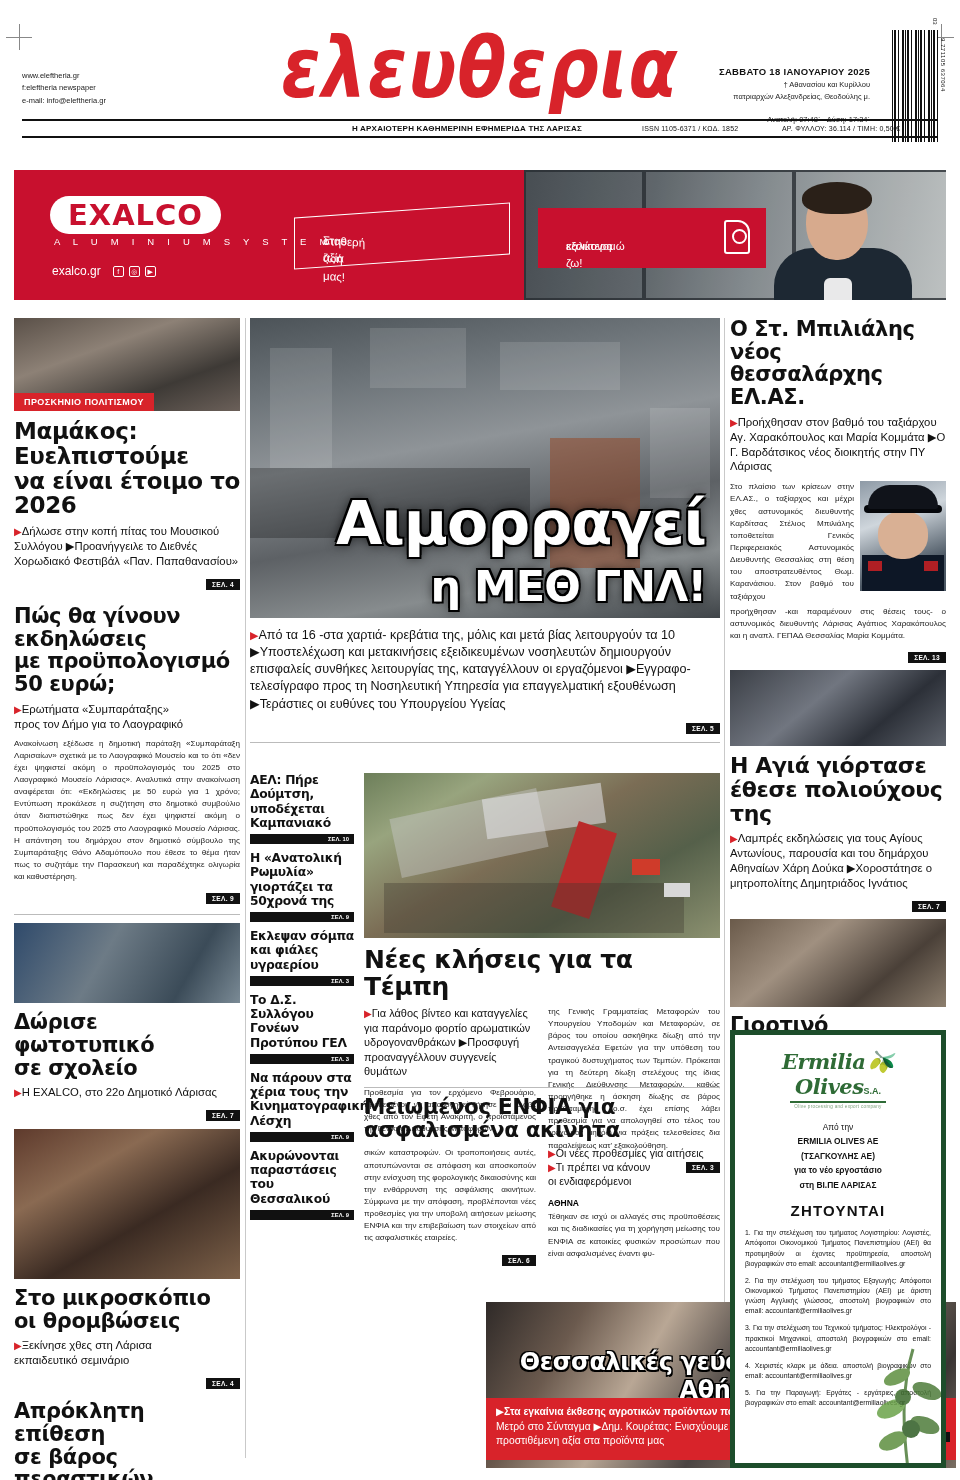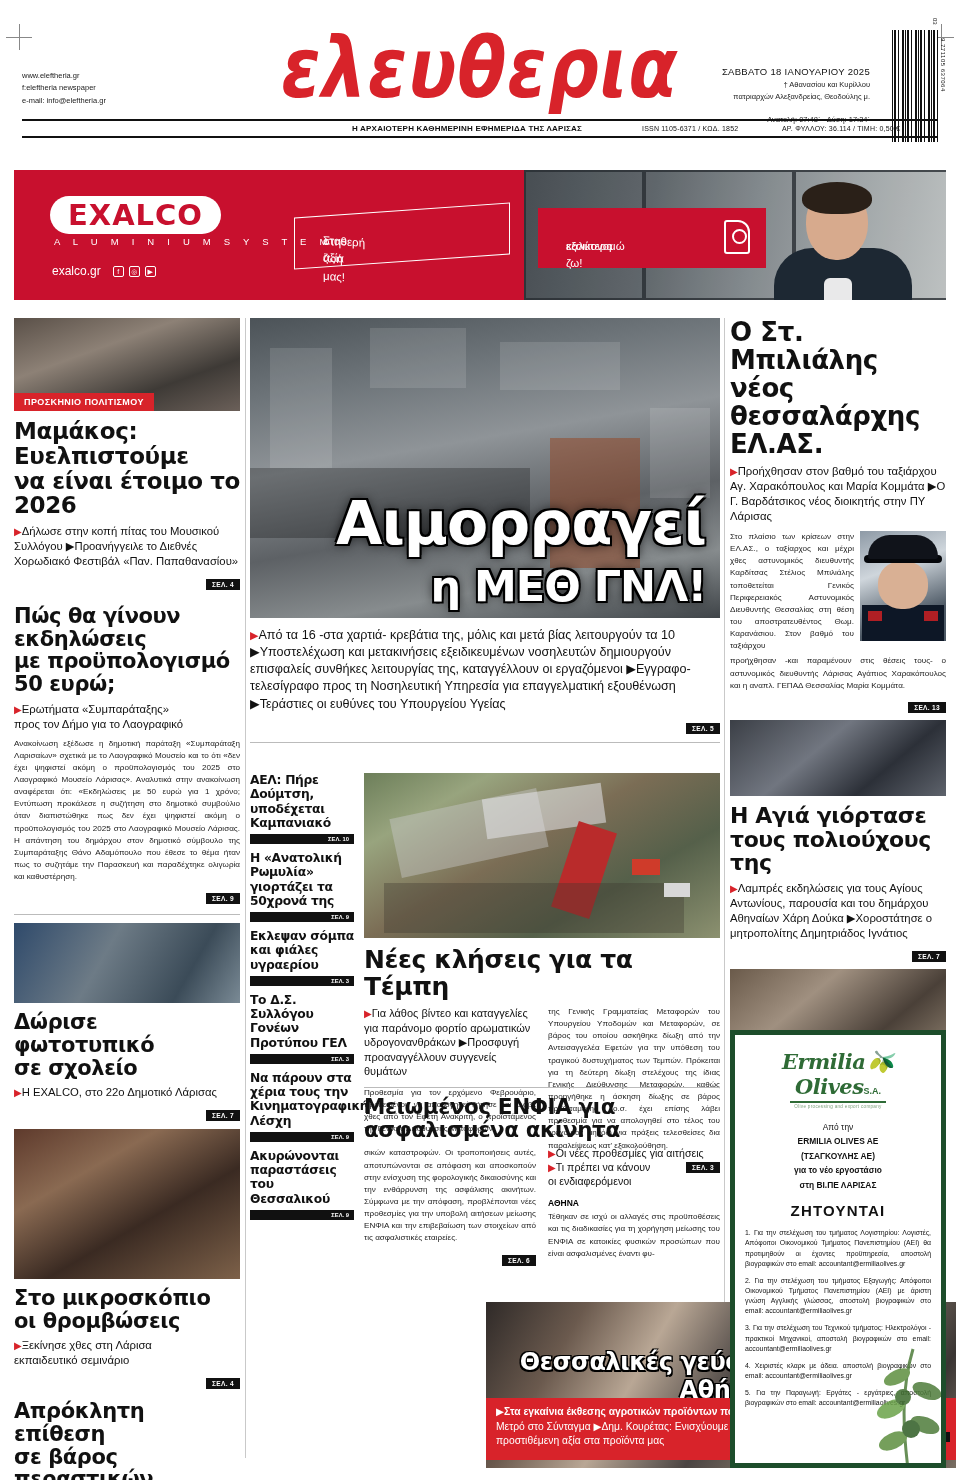--- a/index.html
+++ b/index.html
@@ -37,21 +37,21 @@
     font-size:69px; letter-spacing:1px;
     color:#D8232A; line-height:1;
     display:inline-block;
     transform: scaleY(1.22) scaleX(1.03);
     transform-origin:center top;
   }
   .mh-right {
     position:absolute; right:90px; top:66px;
     text-align:right; width:200px;
   }
-  .mh-date { font-size:9.5px; font-weight:normal; letter-spacing:.3px; color:#111; }
+  .mh-date { font-size:9.5px; font-weight:bold; letter-spacing:.3px; color:#111; }
   .mh-saint { font-size:7.5px; color:#222; margin-top:3px; line-height:1.45; }
   .mh-sun { font-size:7.5px; color:#222; margin-top:12px; }
 
   .barcode {
     position:absolute; right:22px; top:30px;
     width:46px; height:112px;
     background: repeating-linear-gradient(90deg,#111 0 1px,#fff 1px 2px,#111 2px 4px,#fff 4px 6px,#111 6px 7px,#fff 7px 10px,#111 10px 12px,#fff 12px 13px);
   }
   .barcode-num {
     position:absolute; right:14px; top:38px;
@@ -541,21 +541,21 @@
         <div class="bot-red">
           <span class="t">▶</span><b>Στα εγκαίνια έκθεσης αγροτικών προϊόντων που διοργάνωσε η Περιφέρεια</b>
           <span>Θεσσαλίας στο Μετρό στο Σύνταγμα ▶Δημ. Κουρέτας: Ενισχύουμε το αγροτικό εισόδημα, προσδίδουμε προστιθέμενη αξία στα προϊόντα μας</span>
         </div>
         <span class="bot-sel">ΣΕΛ. 3</span>
       </div>
     </div>
 
     <div class="col-right">
 
-      <h2 class="hl hl-24" style="font-size:26px">
+      <h2 class="hl hl-24" style="font-size:21px">
         <span>Ο Στ. Μπιλιάλης νέος</span><br>
         <span>θεσσαλάρχης ΕΛ.ΑΣ.</span>
       </h2>
       <div class="lead"><span class="t">▶</span><span>Προήχθησαν στον βαθμό του ταξιάρχου Αγ. Χαρακόπουλος και Μαρία Κομμάτα ▶Ο Γ. Βαρδάτσικος νέος διοικητής στην ΠΥ Λάρισας</span></div>
 
       <div style="position:relative; margin-top:7px; min-height:118px;">
         <div class="officer" style="top:0;">
           <div class="off-body"></div>
           <div class="off-tab"></div>
           <div class="off-tab2"></div>
@@ -565,21 +565,21 @@
         </div>
         <div class="body-txt" style="margin-top:0; width:124px;">Στο πλαίσιο των κρίσεων στην ΕΛ.ΑΣ., ο ταξίαρχος και μέχρι χθες αστυνομικός διευθυντής Καρδίτσας Στέλιος Μπιλιάλης τοποθετείται Γενικός Περιφερειακός Αστυνομικός Διευθυντής Θεσσαλίας στη θέση του αποστρατευθέντος Θωμ. Καρανάσιου. Στον βαθμό του ταξιάρχου</div>
       </div>
       <div class="body-txt" style="margin-top:3px">προήχθησαν -και παραμένουν στις θέσεις τους- ο αστυνομικός διευθυντής Λάρισας Αγάπιος Χαρακόπουλος και η αναπλ. ΓΕΠΑΔ Θεσσαλίας Μαρία Κομμάτα.</div>
       <div class="sel-wrap"><span class="sel">ΣΕΛ. 13</span></div>
 
       <div class="photo p-right1" style="margin-top:6px; height:76px;"></div>
 
       <h2 class="hl hl-24" style="margin-top:8px; font-size:22px">
         <span>Η Αγιά γιόρτασε</span><br>
-        <span>τους πολιούχους της</span>
+        <span>έθεσε πολιούχους της</span>
       </h2>
       <div class="lead"><span class="t">▶</span><span>Λαμπρές εκδηλώσεις για τους Αγίους Αντωνίους, παρουσία και του δημάρχου Αθηναίων Χάρη Δούκα ▶Χοροστάτησε ο μητροπολίτης Δημητριάδος Ιγνάτιος</span></div>
       <div class="sel-wrap"><span class="sel">ΣΕΛ. 7</span></div>
 
       <div class="photo p-agia" style="margin-top:6px; height:88px;"></div>
 
       <h2 class="hl" style="margin-top:7px; font-size:21px">Γιορτινό συμβούλιο</h2>
       <div class="lead">
         <span class="t">▶</span><span>Το πρώτο του νέου έτους,</span><br>
         <span>στον Δήμο Ελασσόνας</span>

